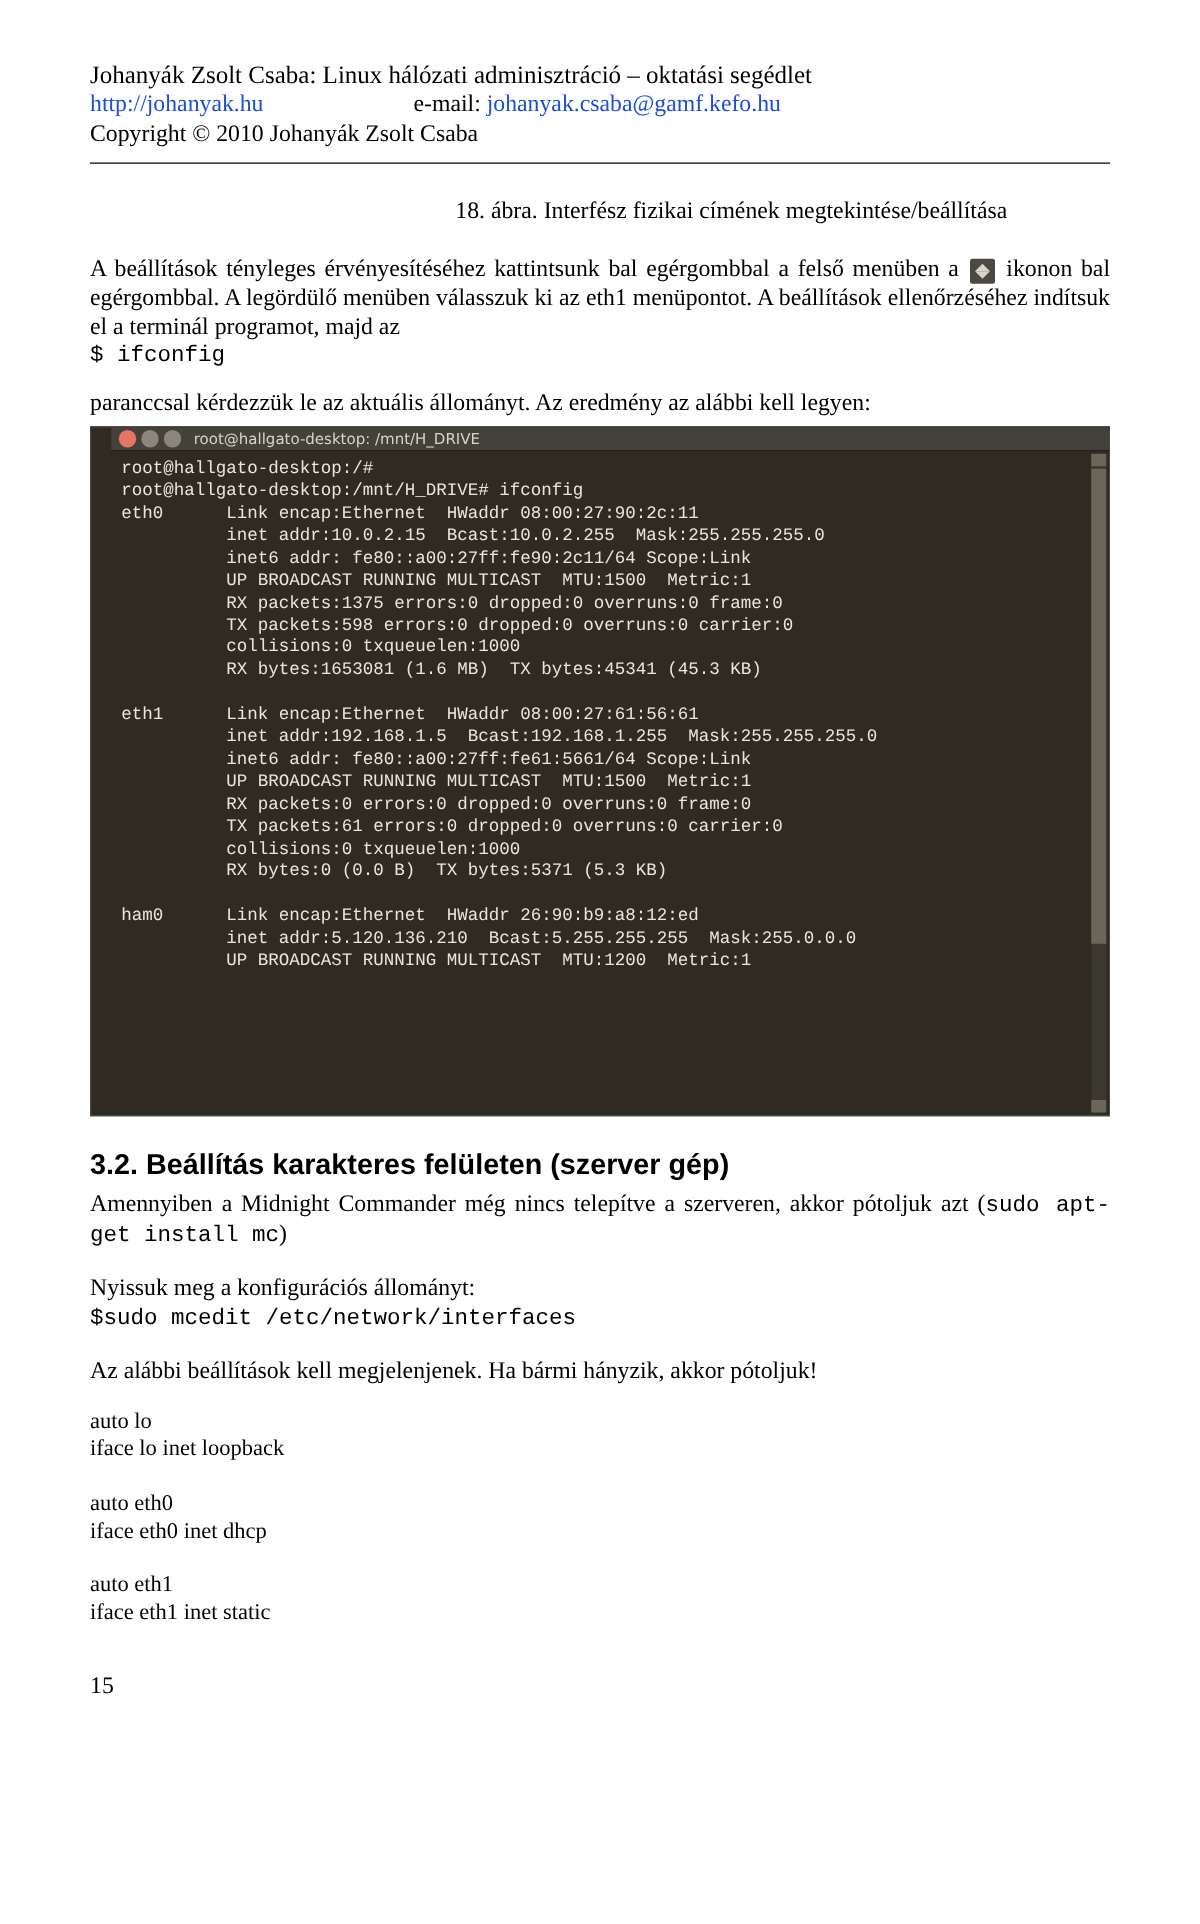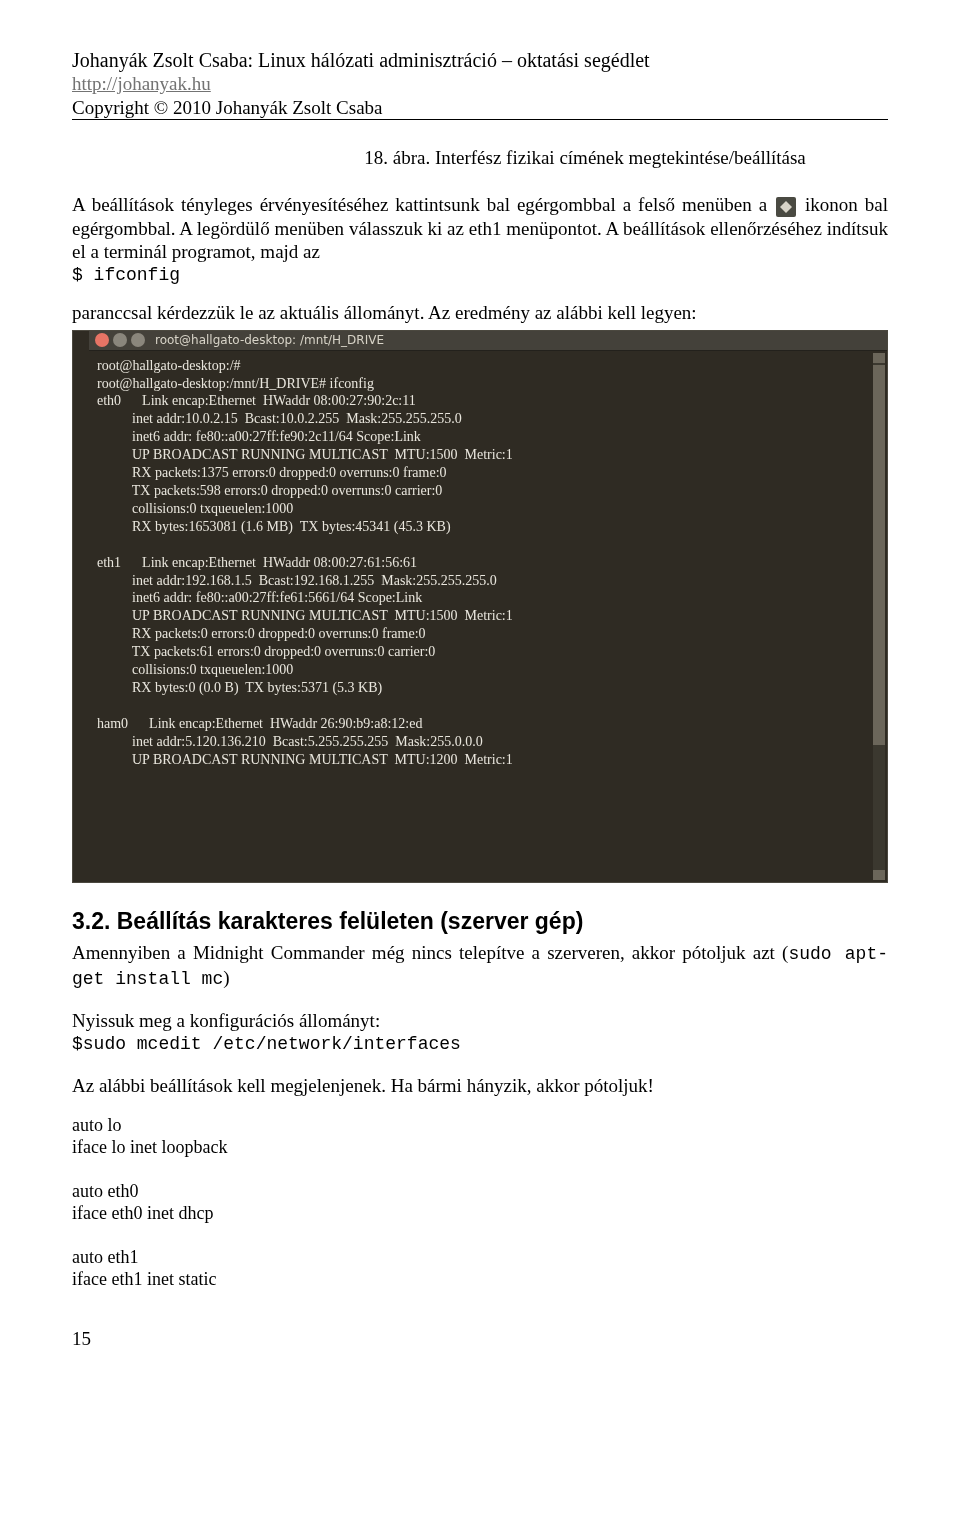--- a/index.html
+++ b/index.html
@@ -8,23 +8,23 @@
     color: #000;
     background: #fff;
     margin: 0;
     padding: 48px 72px 40px 72px;
     width: 960px;
     box-sizing: border-box;
     line-height: 1.22;
   }
   .header-title { font-size: 20px; }
   .header-row { display: flex; }
-  .header-link { color: #737373; text-decoration: underline; }
+  .header-link { color: #1d4ed8; }
   .header-email { margin-left: 120px; }
-  .header-copyright { border-bottom: 1px solid #000; padding-bottom: 0; margin-bottom: 26px; }
+  .header-copyright { border-bottom: 1px solid #000; padding-bottom: 11px; margin-bottom: 26px; }
   .fig-caption { text-align: center; margin: 0 40px 24px 250px; }
   .inline-icon {
     display: inline-block;
     width: 20px; height: 20px;
     background: #4a4a42;
     vertical-align: middle;
     margin: 0 2px;
     position: relative;
     border-radius:2px;
   }
@@ -77,21 +77,21 @@
     font-family: "DejaVu Sans", Arial, sans-serif;
     font-size: 12px;
     color: #cfcabb;
     border-bottom: 1px solid #23211c;
   }
   .term-menubar span { margin-right: 14px; }
   .term-body {
     position: relative;
     background: #2f2b23;
     color: #e9e6dd;
-    font-family: Liberation Serif, serif;
+    font-family: Liberation Mono, monospace;
     font-size: 14px;
     line-height: 1.28;
     padding: 6px 18px 6px 8px;
     white-space: pre;
   }
   .term-scroll {
     position:absolute; right:2px; top:2px; bottom:2px; width:12px;
     background:#3b382f;
   }
   .term-thumb-top{position:absolute;right:2px;top:2px;width:12px;height:10px;background:#6b665a;}
@@ -108,20 +108,23 @@
     font-size: 19px;
     margin-top: 36px;
   }
 </style>
 </head>
 <body>
 
 <div class="header-title">Johanyák Zsolt Csaba: Linux hálózati adminisztráció – oktatási segédlet</div>
 <div class="header-row">
   <a class="header-link">http://johanyak.hu</a>
+  <span class="header-email">
+    <span>e-mail: </span><a class="header-link">johanyak.csaba@gamf.kefo.hu</a>
+  </span>
 </div>
 <div class="header-copyright">Copyright © 2010 Johanyák Zsolt Csaba</div>
 
 <div class="fig-caption">18. ábra. Interfész fizikai címének megtekintése/beállítása</div>
 
 <div class="para">
   <span>A beállítások tényleges érvényesítéséhez kattintsunk bal egérgombbal a felső menüben a </span><span class="inline-icon"></span>
   <span>ikonon bal egérgombbal. A legördülő menüben válasszuk ki az eth1 menüpontot. A beállítások ellenőrzéséhez indítsuk el a terminál programot, majd az</span>
 </div>
 <div class="mono">$ ifconfig</div>

